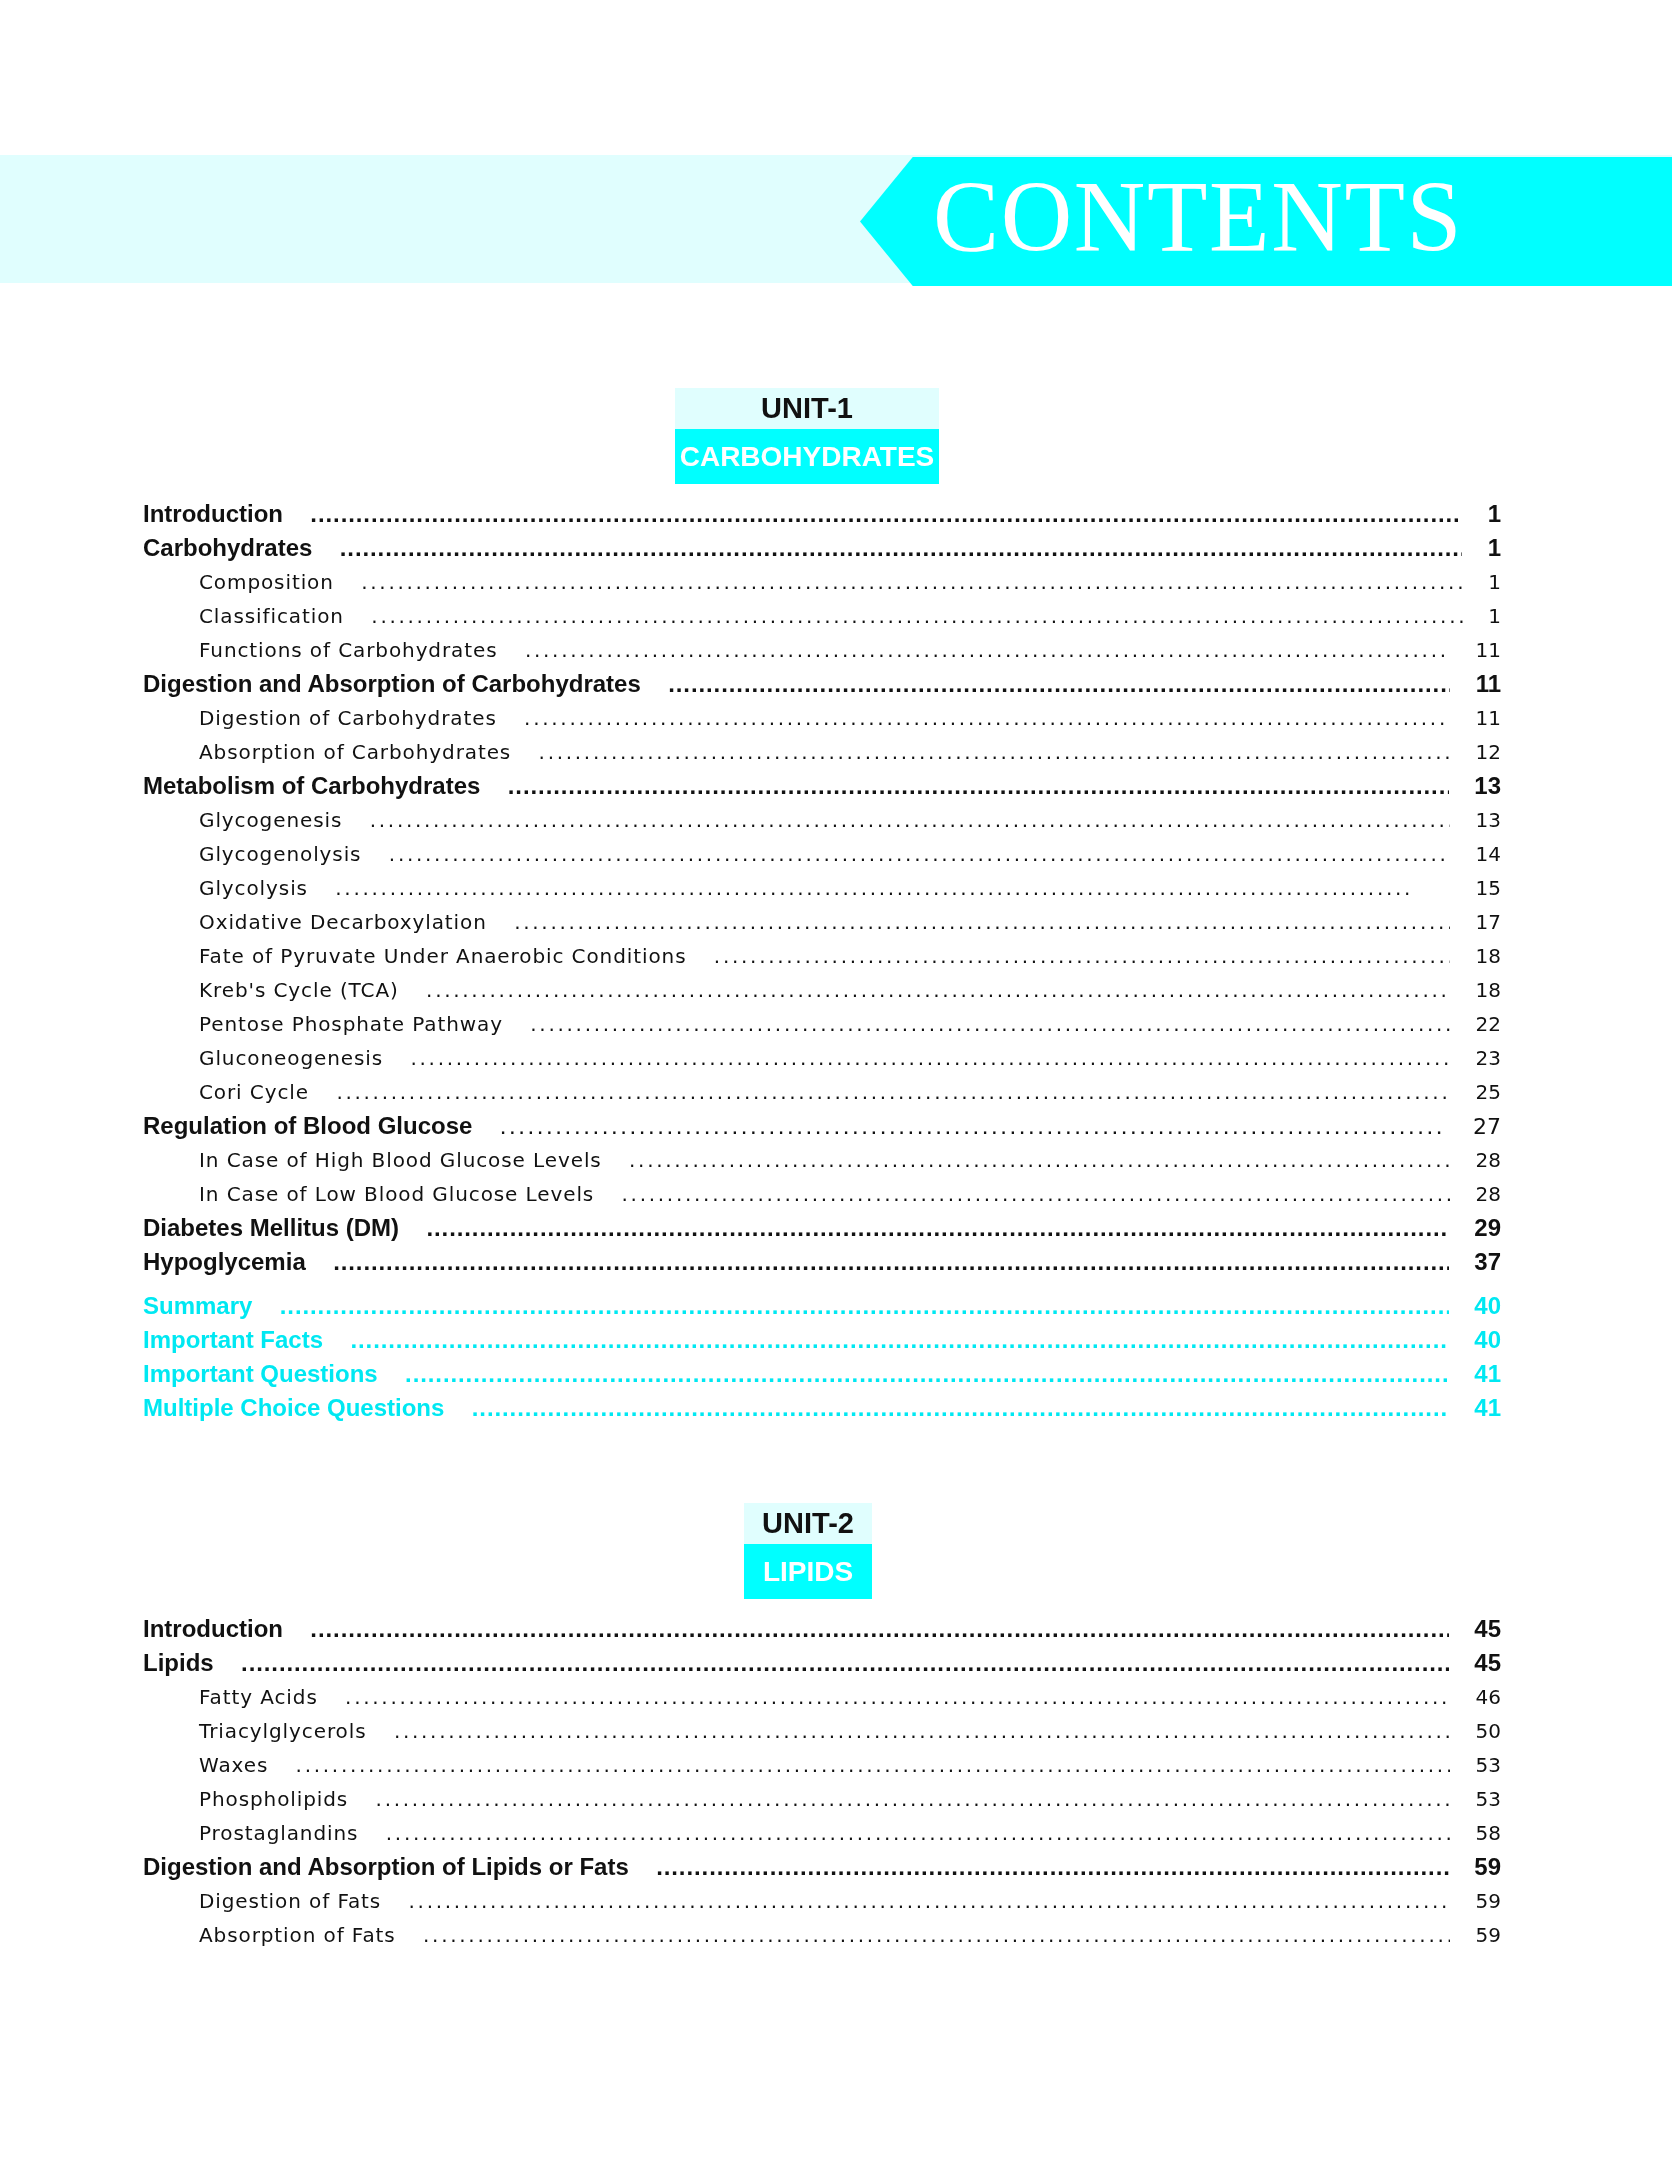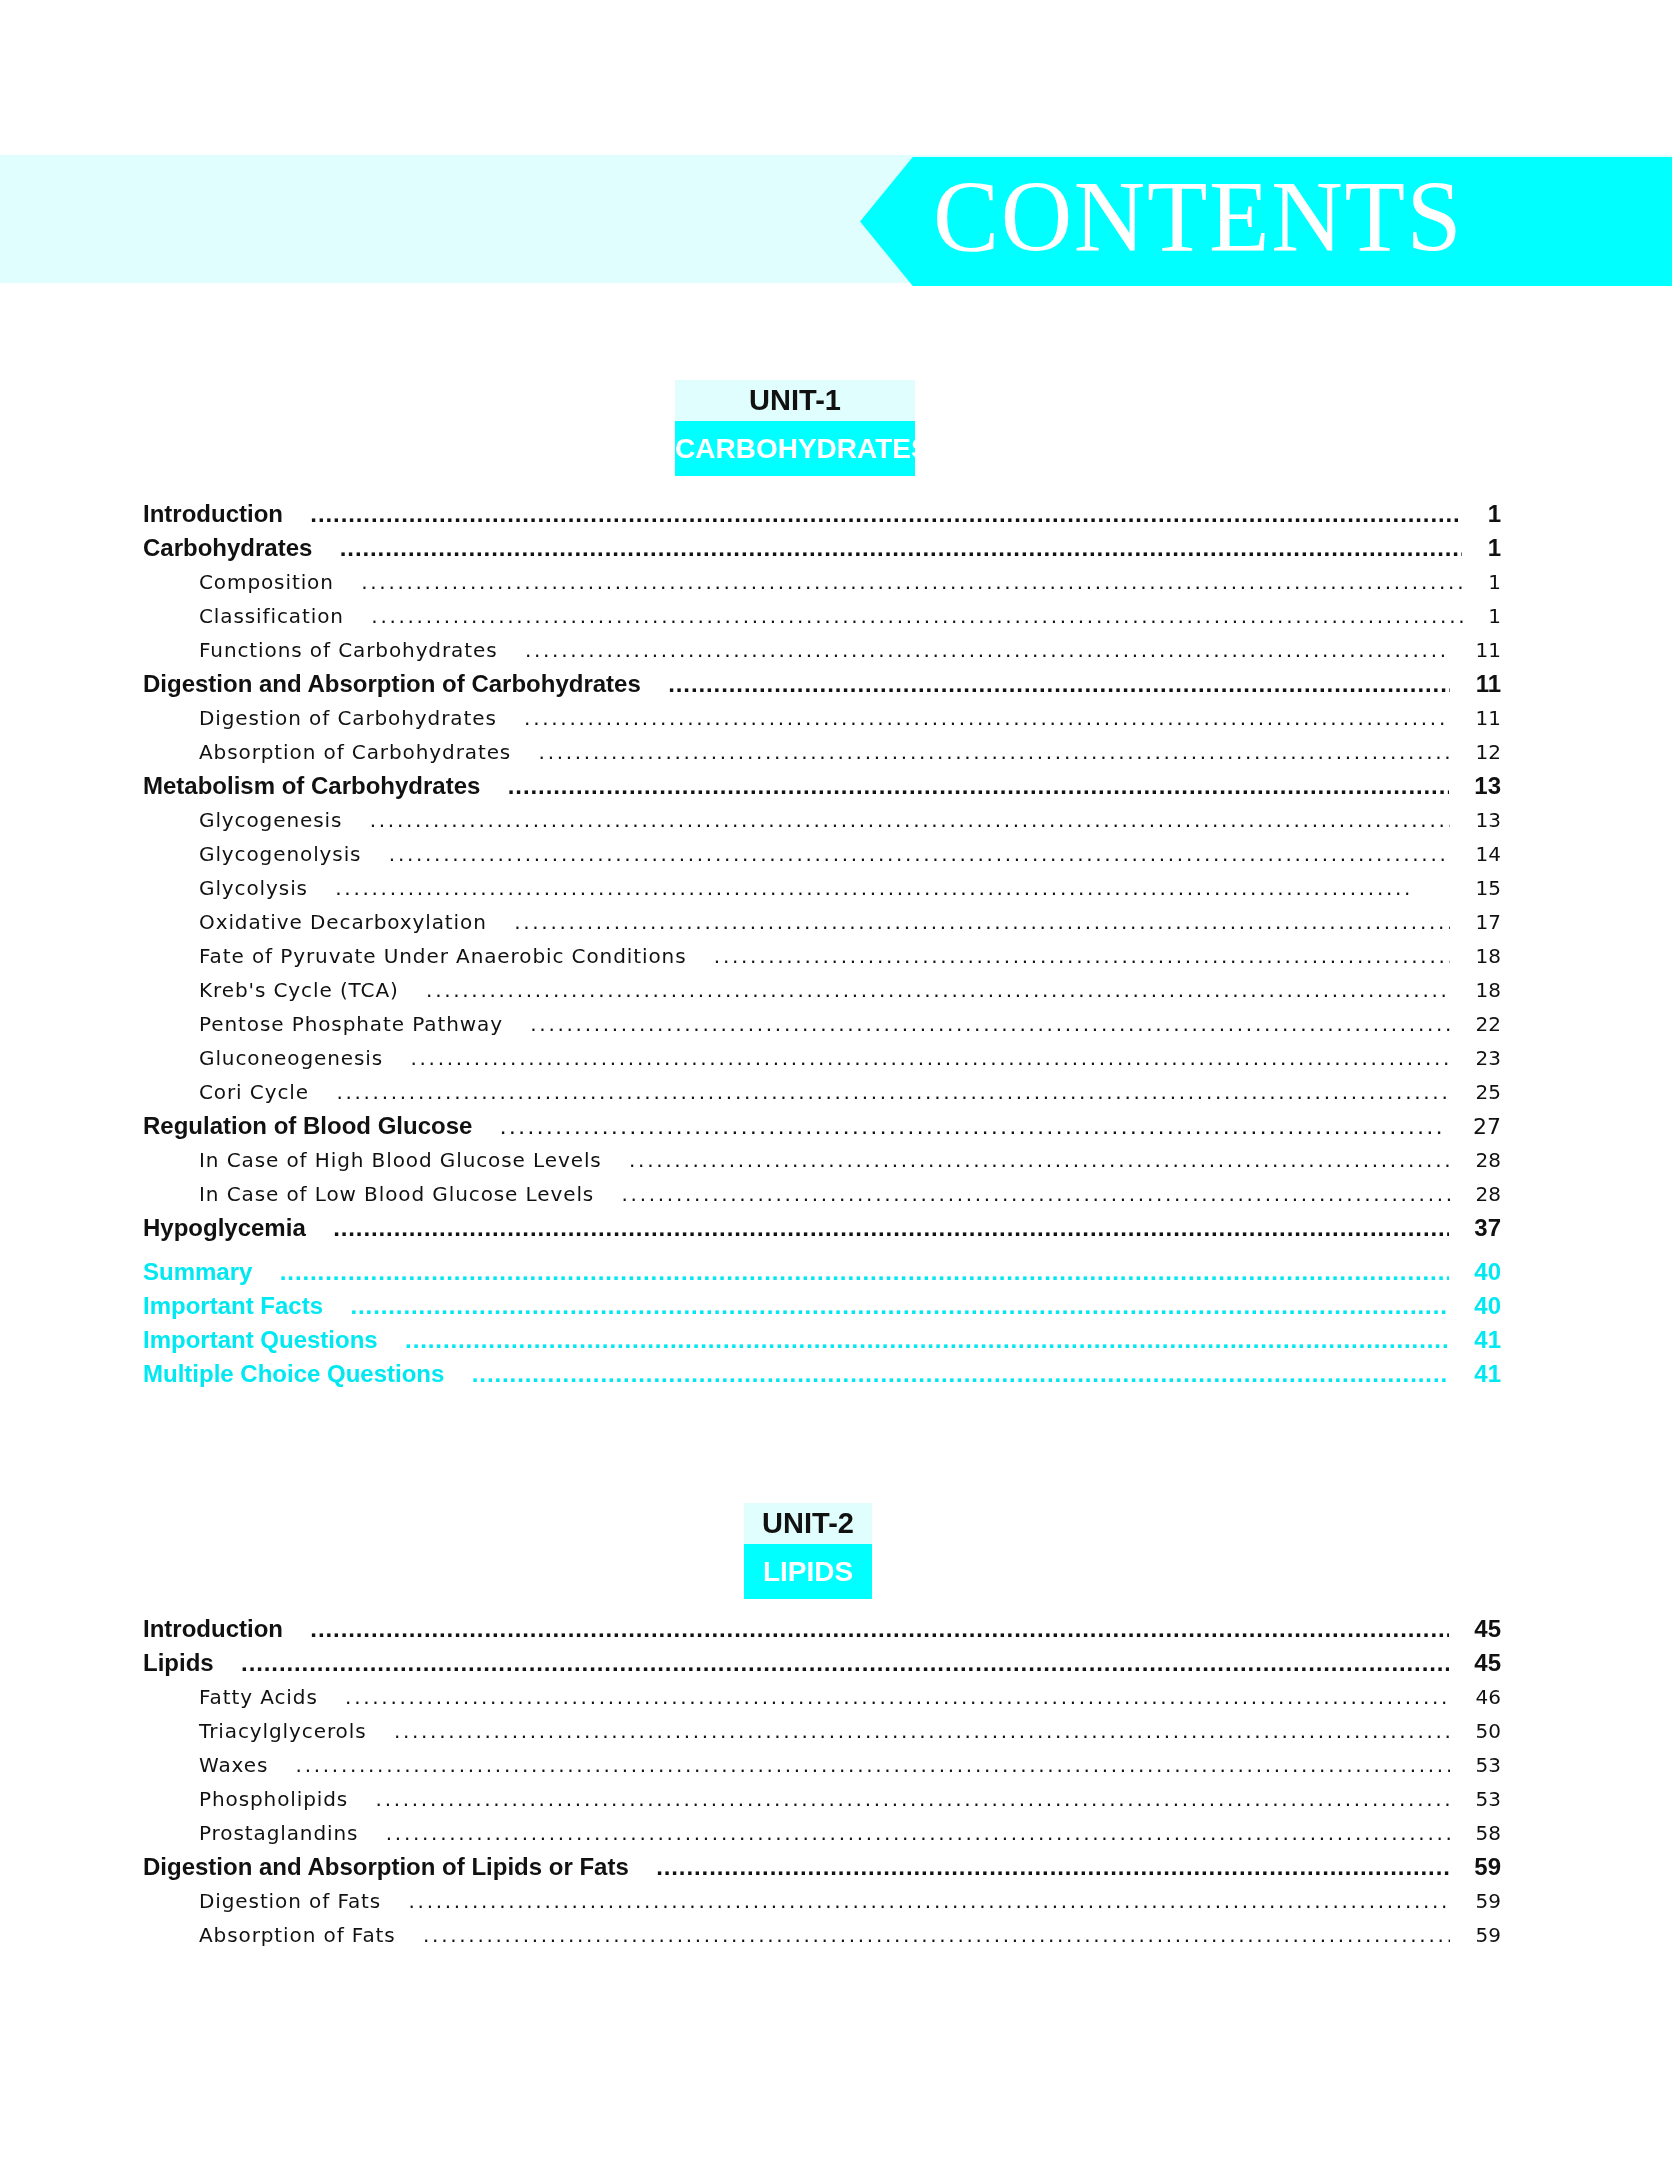--- a/index.html
+++ b/index.html
@@ -49,21 +49,21 @@
   .row.extra .leader { letter-spacing:0.9px; }
   .gap { height:10.2px; }
 </style>
 </head>
 <body>
 
 <div class="band"></div>
 <div class="banner"></div>
 <div class="banner-title">CONTENTS</div>
 
-<div class="unit-box" style="left:675px; top:380px; width:240px;">
+<div class="unit-box" style="left:675px; top:388px; width:264px;">
   <div class="unit-label">UNIT-1</div>
   <div class="unit-name">CARBOHYDRATES</div>
 </div>
 <div class="toc" id="toc-0" style="top:497px;">
     <div class="row main">
       <span class="title">Introduction</span>
       <span class="leader"></span>
       <span class="page">1</span>
     </div>
     <div class="row main">
@@ -158,20 +158,25 @@
     </div>
     <div class="row sub">
       <span class="title">In Case of High Blood Glucose Levels</span>
       <span class="leader"></span>
       <span class="page" style="letter-spacing: 0px;">28</span>
     </div>
     <div class="row sub">
       <span class="title">In Case of Low Blood Glucose Levels</span>
       <span class="leader"></span>
       <span class="page" style="letter-spacing: 0px;">28</span>
+    </div>
+    <div class="row main">
+      <span class="title">Diabetes Mellitus (DM)</span>
+      <span class="leader"></span>
+      <span class="page">29</span>
     </div>
     <div class="row main">
       <span class="title">Hypoglycemia</span>
       <span class="leader"></span>
       <span class="page">37</span>
     </div>
     <div class="gap"></div>
     <div class="row extra">
       <span class="title">Summary</span>
       <span class="leader"></span>

